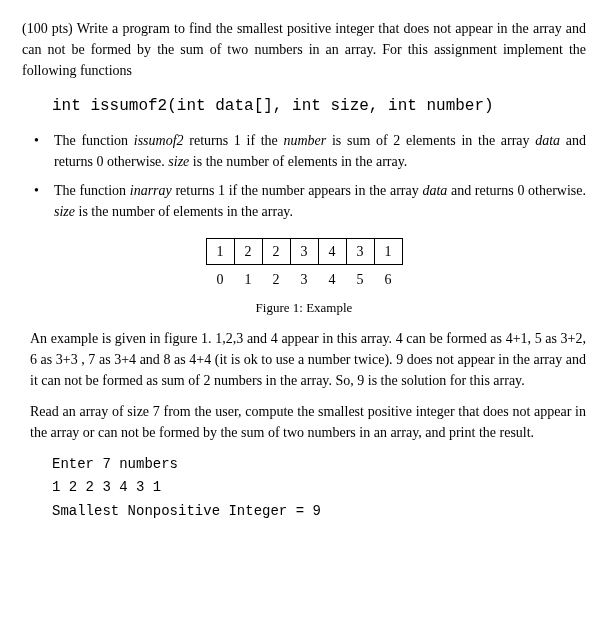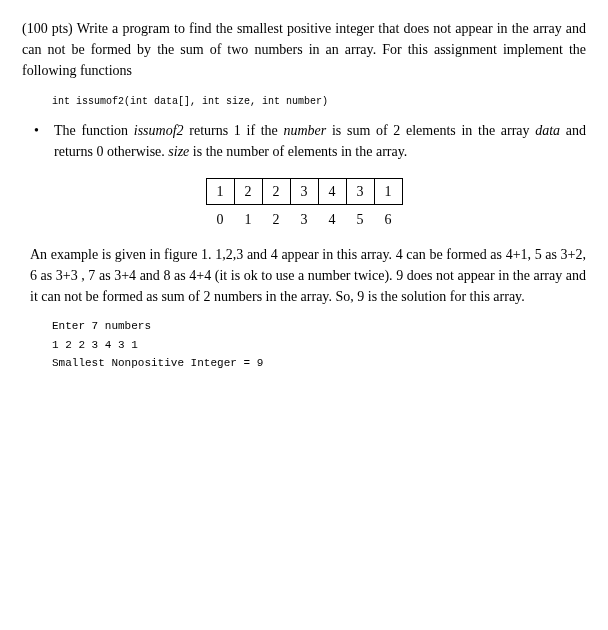--- a/index.html
+++ b/index.html
@@ -22,21 +22,21 @@
       line-height: 1.5;
     }
 
     .problem-statement {
       text-align: justify;
       margin-bottom: 12px;
     }
 
     .code-block {
       font-family: "Courier New", Courier, monospace;
-      font-size: 10px;
+      font-size: 16px;
       margin: 10px 0 10px 30px;
       line-height: 1.7;
     }
 
     .bullet-list {
       margin: 10px 0 10px 20px;
       list-style: none;
     }
 
     .bullet-list li {
@@ -93,21 +93,21 @@
 
     .paragraph {
       text-align: justify;
       margin-bottom: 10px;
       line-height: 1.5;
       margin-left: 8px;
     }
 
     .sample-block {
       font-family: "Courier New", Courier, monospace;
-      font-size: 11px;
+      font-size: 14px;
       margin: 8px 0 8px 30px;
       line-height: 1.7;
     }
 
     em {
       font-style: italic;
     }
   </style>
 </head>
 <body>
@@ -120,20 +120,23 @@
   </div>
 
   <div class="code-block">
     <div>int issumof2(int data[], int size, int number)</div>
   </div>
 
   <ul class="bullet-list">
     <li>
       The function <em>issumof2</em> returns 1 if the <em>number</em> is sum of 2 elements in the array <em>data</em> and returns 0 otherwise. <em>size</em> is the number of elements in the array.
     </li>
+    <li>
+      The function <em>inarray</em> returns 1 if the number appears in the array <em>data</em> and returns 0 otherwise. <em>size</em> is the number of elements in the array.
+    </li>
   </ul>
 
   <div class="figure-container">
     <table class="array-table">
       <tbody>
           <tr>
         <td>1</td>
         <td>2</td>
         <td>2</td>
         <td>3</td>
@@ -145,24 +148,26 @@
       </table>
     <div class="index-row">
       <span class="index-cell">0</span>
       <span class="index-cell">1</span>
       <span class="index-cell">2</span>
       <span class="index-cell">3</span>
       <span class="index-cell">4</span>
       <span class="index-cell">5</span>
       <span class="index-cell">6</span>
     </div>
+    <div class="figure-caption">Figure 1: Example</div>
   </div>
 
   <div class="paragraph">An example is given in figure 1. 1,2,3 and 4 appear in this array. 4 can be formed as 4+1, 5 as 3+2, 6 as 3+3 , 7 as 3+4 and 8 as 4+4 (it is ok to use a number twice). 9 does not appear in the array and it can not be formed as sum of 2 numbers in the array. So, 9 is the solution for this array.</div>
 
+  <div class="paragraph">Read an array of size 7 from the user, compute the smallest positive integer that does not appear in the array or can not be formed by the sum of two numbers in an array, and print the result.</div>
 
 
   <div class="sample-block">
     <div>Enter 7 numbers</div>
     <div>1 2 2 3 4 3 1</div>
     <div>Smallest Nonpositive Integer = 9</div>
   </div>
 
 </div>
 

